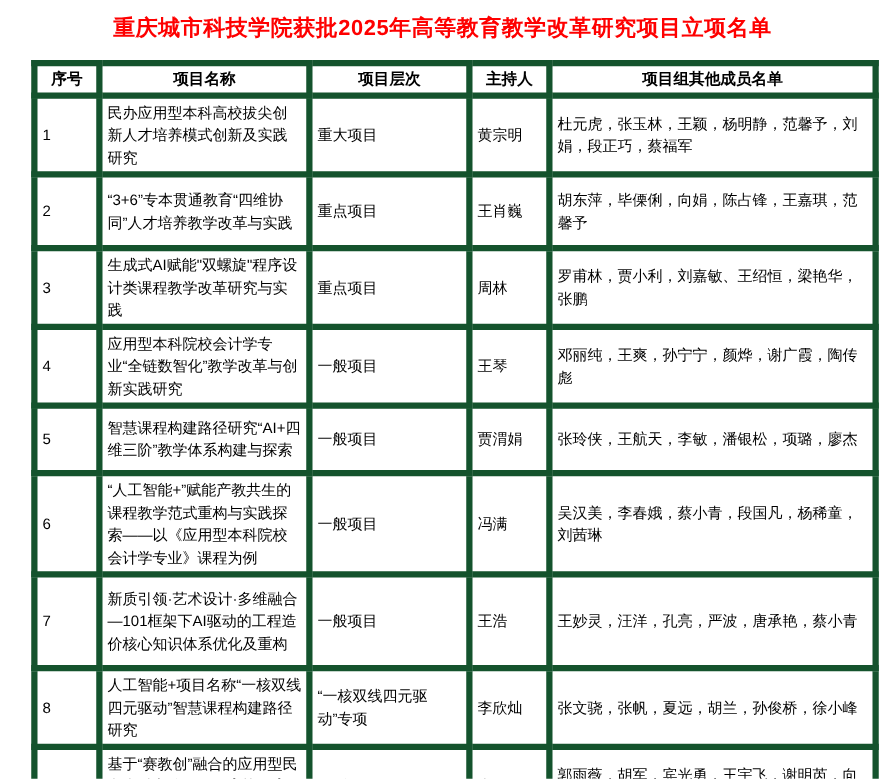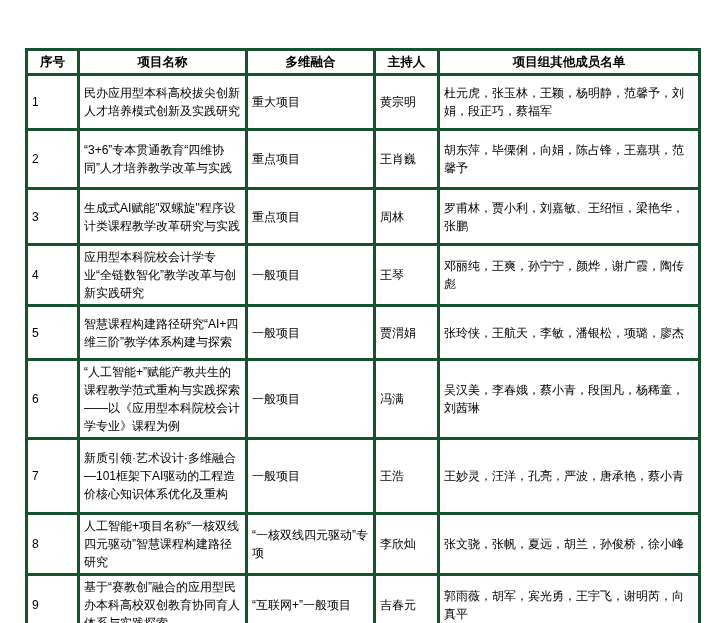--- a/index.html
+++ b/index.html
@@ -26,21 +26,21 @@
     width: 673px;
     border-collapse: collapse;
     table-layout: fixed;
   }
   col.c-no      { width: 52px; }
   col.c-name    { width: 168px; }
   col.c-level   { width: 128px; }
   col.c-leader  { width: 64px; }
   col.c-members { width: 261px; }
   th, td {
-    border: 3px solid #14532d;
+    border: 5px solid #14532d;
     vertical-align: middle;
     font-size: 12px;
     line-height: 1.5;
     padding: 2px 4px;
     word-break: break-all;
   }
   thead th { height: 25px; font-weight: bold; font-size: 12.5px; padding: 1px 2px; }
   tbody tr:nth-child(1) { height: 55px; }
   tbody tr:nth-child(2) { height: 59px; }
   tbody tr:nth-child(3) { height: 56px; }
@@ -49,34 +49,35 @@
   tbody tr:nth-child(6) { height: 71px; }
   tbody tr:nth-child(7) { height: 75px; }
   tbody tr:nth-child(8) { height: 55px; }
   tbody tr:nth-child(9) { height: 60px; }
 </style>
 </head>
 <body style="background: rgb(255, 255, 255);">
 
 <div class="page">
 
+  <div class="doc-title" style="color: rgb(254, 0, 0);">重庆城市科技学院获批2025年高等教育教学改革研究项目立项名单</div>
 
   <table class="projects">
     <colgroup>
       <col class="c-no">
         <col class="c-name">
         <col class="c-level">
         <col class="c-leader">
         <col class="c-members">
     </colgroup>
     <thead>
       <tr>
         <th>序号</th>
         <th>项目名称</th>
-        <th>多维融合</th>
+        <th>项目层次</th>
         <th>主持人</th>
         <th>项目组其他成员名单</th>
       </tr>
     </thead>
     <tbody>
     <tr>
       <td>1</td>
       <td>民办应用型本科高校拔尖创新人才培养模式创新及实践研究</td>
       <td>重大项目</td>
       <td>黄宗明</td>

